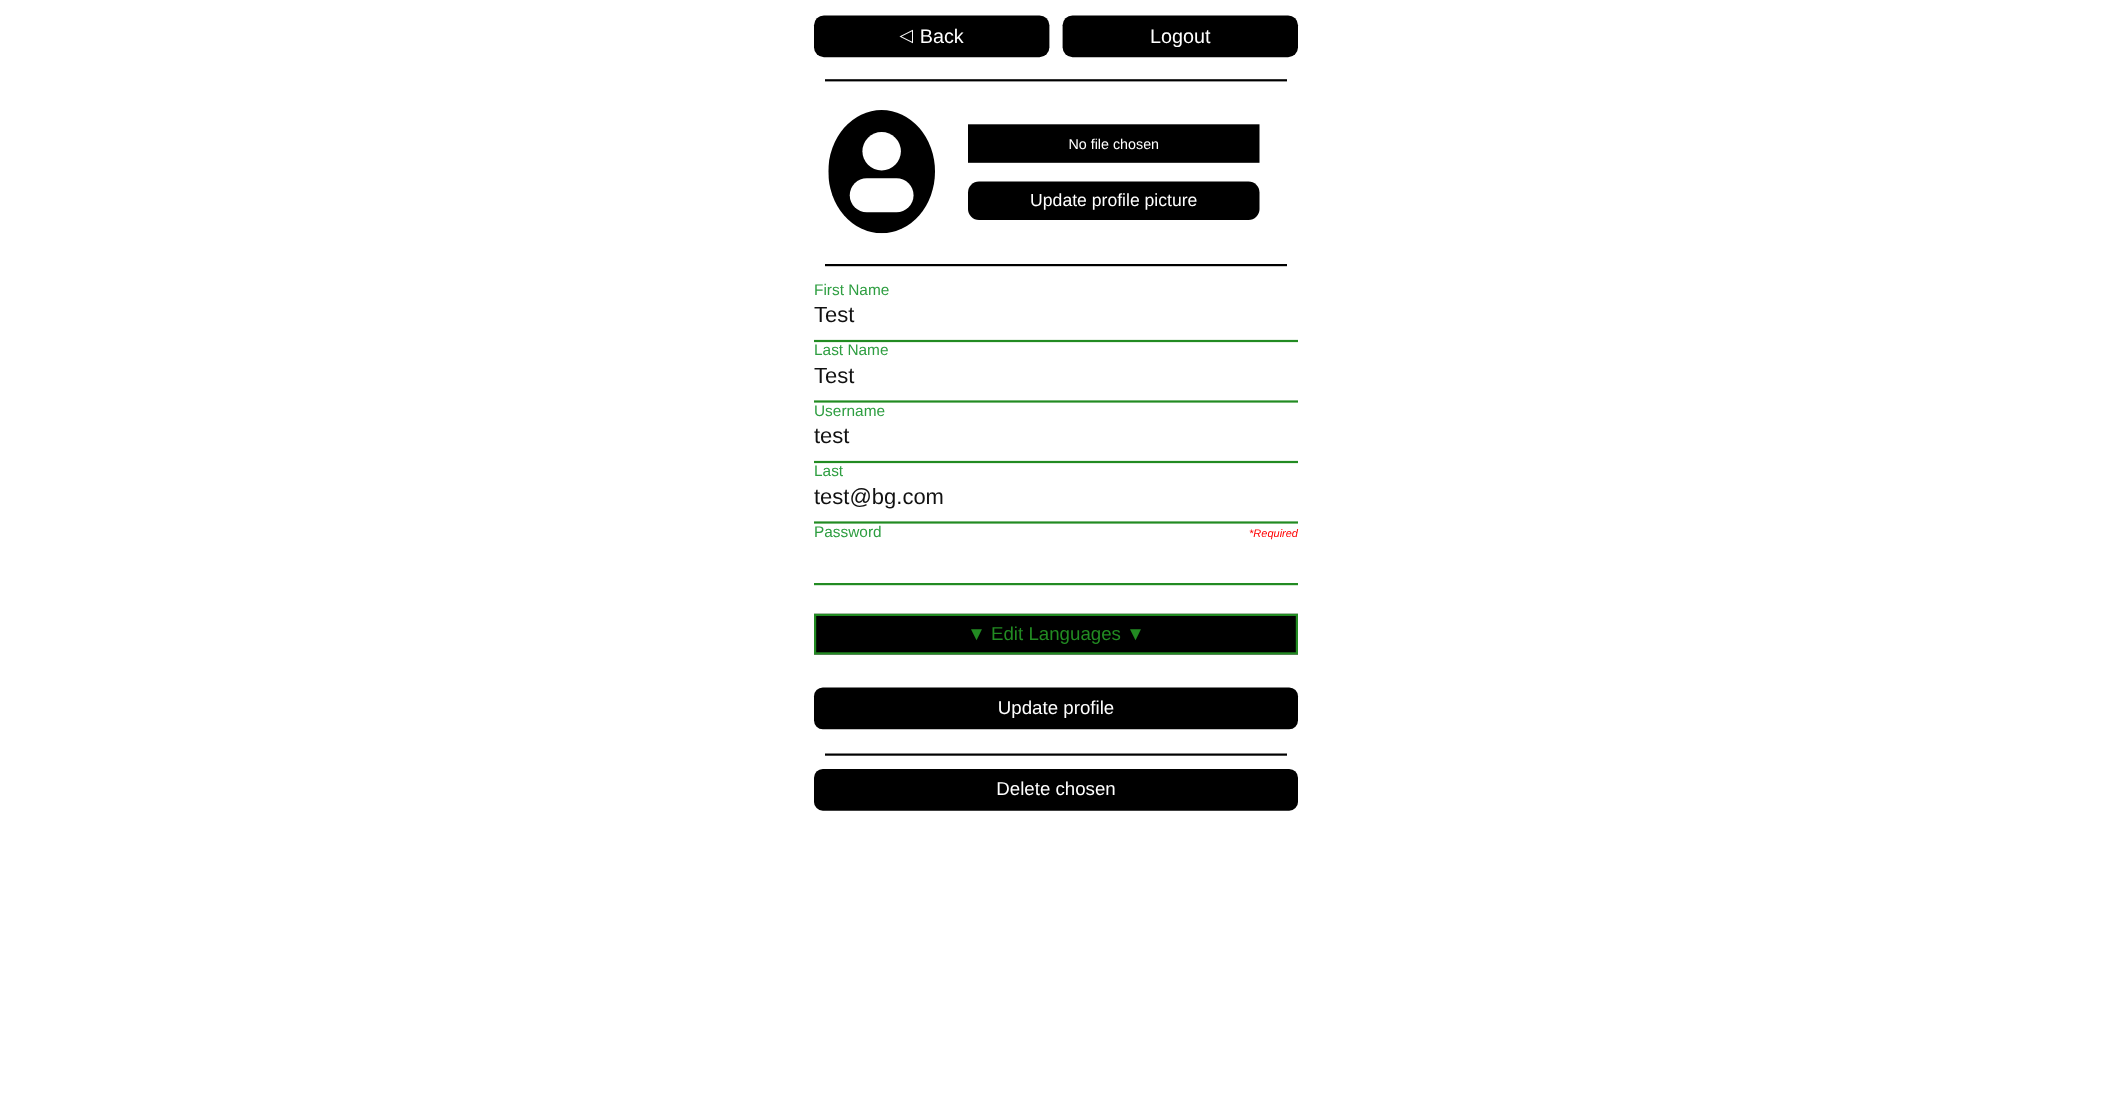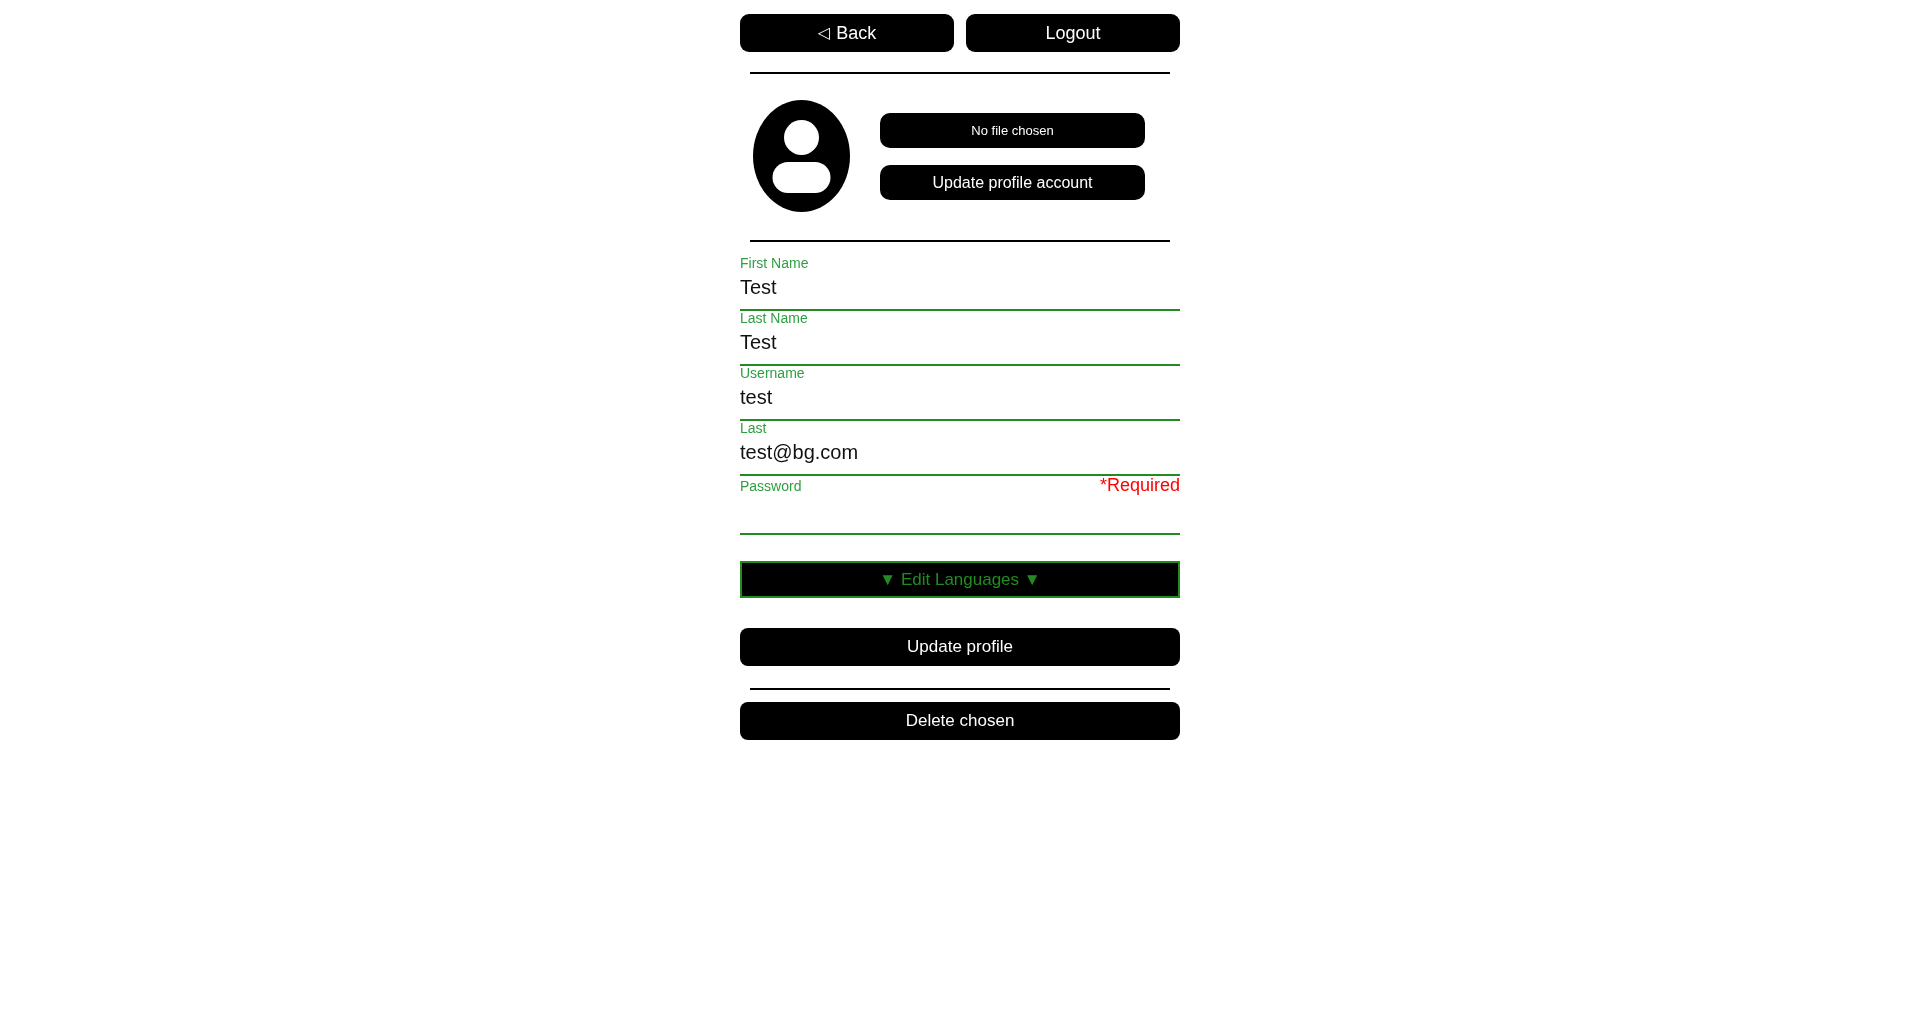--- a/index.html
+++ b/index.html
@@ -64,21 +64,21 @@
     width:265px;
     margin-top:13px;
     display:flex;
     flex-direction:column;
     gap:17px;
   }
   .file-status{
     background:var(--button-black);
     color:#ffffff;
     height:35px;
-    border-radius:10px;
+    border-radius:0;
     font-size:13px;
     display:flex;
     align-items:center;
     justify-content:center;
     cursor:pointer;
     text-align:center;
   }
   .update-pic-btn{
     height:35px;
     border-radius:10px;
@@ -93,23 +93,24 @@
     justify-content:space-between;
     align-items:baseline;
   }
   .field label{
     display:block;
     font-size:14px;
     color:var(--label-green);
     line-height:1;
   }
   .required-note{
-    font-size:18px;
+    font-size:10px;
     color:var(--required-red);
     line-height:1;
+    font-style:italic;
   }
   .field input{
     display:block;
     width:100%;
     border:none;
     outline:none;
     background:transparent;
     border-bottom:2px solid var(--accent-green);
     font-family:"Liberation Sans", sans-serif;
     font-size:20px;
@@ -168,21 +169,21 @@
   <hr>
 
   <div class="profile-row">
     <svg class="avatar" width="97" height="112" viewBox="0 0 97 112">
       <ellipse cx="48.5" cy="56" rx="48.5" ry="56" fill="#000"></ellipse>
       <circle cx="48.5" cy="37.5" r="17.5" fill="#fff"></circle>
       <rect x="19.5" y="62" width="58" height="31" rx="15.5" fill="#fff"></rect>
     </svg>
     <div class="file-controls">
       <div class="file-status">No file chosen</div>
-      <button class="btn-black update-pic-btn">Update profile account</button>
+      <button class="btn-black update-pic-btn">Update profile picture</button>
     </div>
   </div>
 
   <hr class="profile-divider">
 
   <form class="fields">
 
     <div class="field">
       <label>First Name</label>
       <input type="text" value="Test" style="">

